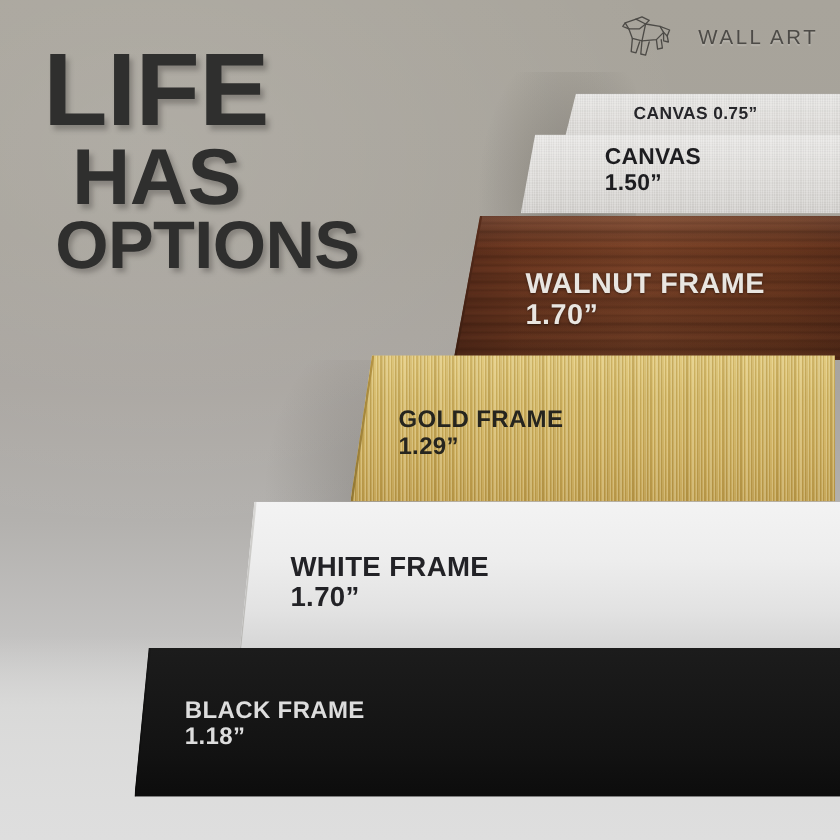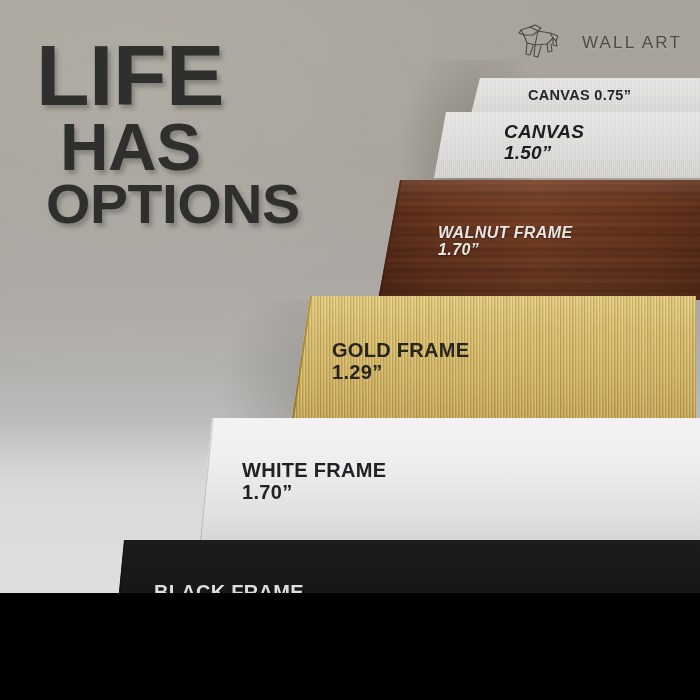--- a/index.html
+++ b/index.html
@@ -3,21 +3,21 @@
 <meta charset="utf-8">
 <style>
   html, body {
     margin: 0;
     padding: 0;
     background: #000;
   }
   #stage {
     position: relative;
     width: 700px;
-    height: 593px;
+    height: 700px;
     overflow: hidden;
     font-family: "Liberation Sans", sans-serif;
     background:
       radial-gradient(120% 85% at 18% 18%, rgba(255,255,255,0.10) 0%, rgba(255,255,255,0.0) 55%),
       linear-gradient(180deg,
         #a8a49b 0%,
         #a6a29a 28%,
         #a9a5a0 46%,
         #b3b1ae 62%,
         #c3c2c1 76%,
@@ -56,21 +56,21 @@
     transform-origin: left center;
   }
   .headline .l1 { font-size: 86px; }
   .headline .l2 { font-size: 66px; margin-top: 4px; margin-left: 24px; }
   .headline .l3 { font-size: 56px; margin-top: 3px; margin-left: 10px; }
 
   
   .logo {
     position: absolute;
     right: 18px;
-    top: 24px;
+    top: 13px;
     display: flex;
     align-items: center;
     gap: 19px;
     z-index: 40;
   }
   .logo-mark { width: 46px; height: 38px; display: block; }
   .logo-text {
     color: #4d4b47;
     font-size: 17px;
     letter-spacing: 2.2px;
@@ -135,21 +135,21 @@
     z-index: 11;
   }
   #slab-canvas150 .tex {
     position:absolute; inset:0;
     background-image:
       repeating-linear-gradient(90deg, rgba(255,255,255,0.30) 0 1px, rgba(0,0,0,0.035) 1px 2px),
       repeating-linear-gradient(0deg, rgba(255,255,255,0.18) 0 1px, rgba(0,0,0,0.03) 1px 2px);
     opacity: 0.5;
   }
   #slab-canvas150 .slab-label {
-    left: 72px; top: 10px; color: #1d1d20; font-size: 19px; letter-spacing: 0.2px; font-style: italic;
+    left: 72px; top: 10px; color: #1d1d20; font-size: 19px; letter-spacing: 0.2px;
   }
 
   
   #slab-walnut {
     left: 378px; top: 180px; width: 356px; height: 120px;
     clip-path: polygon(22px 0, 100% 0, 100% 100%, 0 100%);
     background:
       linear-gradient(180deg, rgba(255,255,255,0.10) 0%, rgba(0,0,0,0.0) 22%, rgba(0,0,0,0.18) 100%),
       linear-gradient(90deg, #5e2f1d 0%, #703a22 16%, #7d4429 45%, #6f3a21 78%, #5c2e1b 100%);
     box-shadow: 0 5px 14px rgba(35,20,10,0.42);
@@ -168,23 +168,22 @@
         rgba(20,8,2,0.18) 11px,
         rgba(20,8,2,0.00) 19px);
     opacity: 0.85;
   }
   #slab-walnut .cheek {
     width: 24px;
     background: linear-gradient(90deg, #3a1d10 0%, #4b2516 60%, #5a2e1c 100%);
     clip-path: polygon(22px 0, 24px 0, 2px 100%, 0 100%);
   }
   #slab-walnut .slab-label {
-    left: 60px; top: 44px; color: #e9e6e1; font-size: 16px; letter-spacing: 0.4px;
+    left: 60px; top: 44px; color: #e9e6e1; font-size: 24px; letter-spacing: 0.4px;
     text-shadow: 0 1px 2px rgba(0,0,0,0.45);
-    font-style: italic;
   }
 
   
   #slab-gold {
     left: 292px; top: 296px; width: 404px; height: 122px;
     clip-path: polygon(18px 0, 100% 0, 100% 100%, 0 100%);
     background: linear-gradient(180deg, #e0c779 0%, #d4b866 30%, #cdae5c 62%, #bf9e4d 100%);
     box-shadow: 0 5px 14px rgba(60,48,18,0.40);
     z-index: 13;
   }
@@ -220,21 +219,21 @@
     background: linear-gradient(180deg, #f3f3f3 0%, #ededed 40%, #e2e2e2 75%, #d6d6d6 100%);
     box-shadow: 0 6px 16px rgba(40,38,34,0.38);
     z-index: 14;
   }
   #slab-white .cheek {
     width: 14px;
     background: linear-gradient(90deg, #b5b4b1 0%, #cfcecb 70%, #dedddb 100%);
     clip-path: polygon(12px 0, 14px 0, 1px 100%, 0 100%);
   }
   #slab-white .slab-label {
-    left: 42px; top: 42px; color: #222226; font-size: 20px; letter-spacing: 0.3px;
+    left: 42px; top: 42px; color: #222226; font-size: 23px; letter-spacing: 0.3px;
   }
 
   
   #slab-black {
     left: 112px; top: 540px; width: 592px; height: 124px;
     clip-path: polygon(12px 0, 100% 0, 100% 100%, 0 100%);
     background: linear-gradient(180deg, #1c1c1c 0%, #171717 38%, #121212 72%, #0c0c0c 100%);
     box-shadow: 0 7px 18px rgba(20,18,16,0.45);
     z-index: 15;
   }

